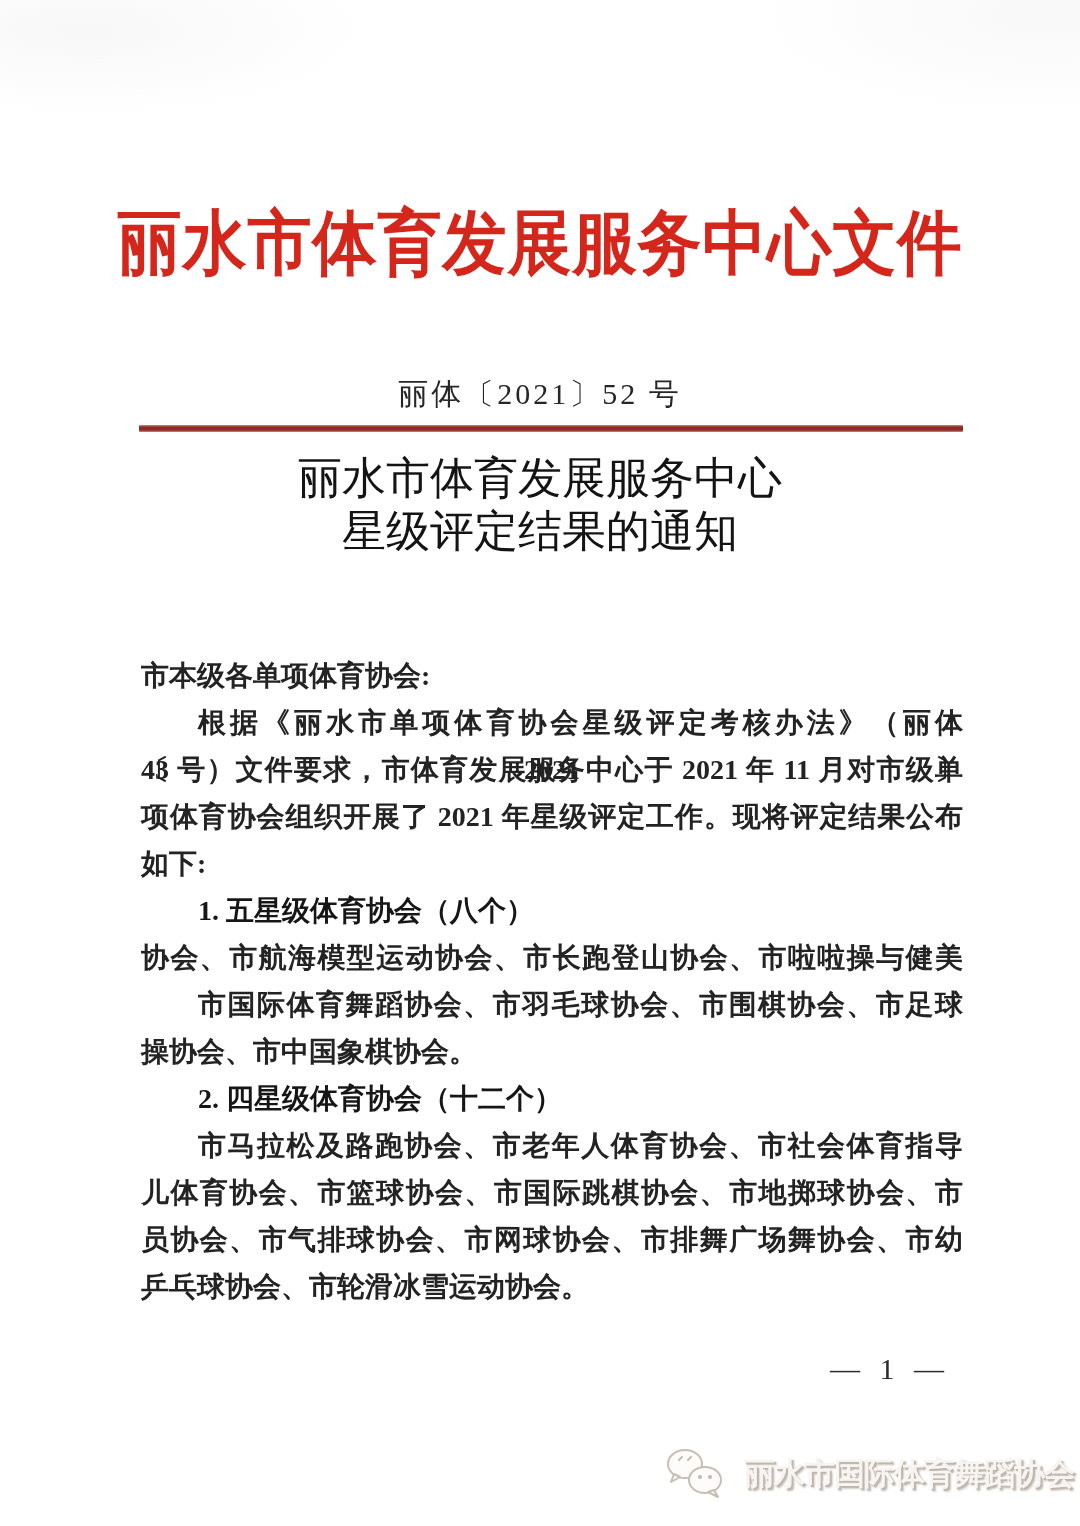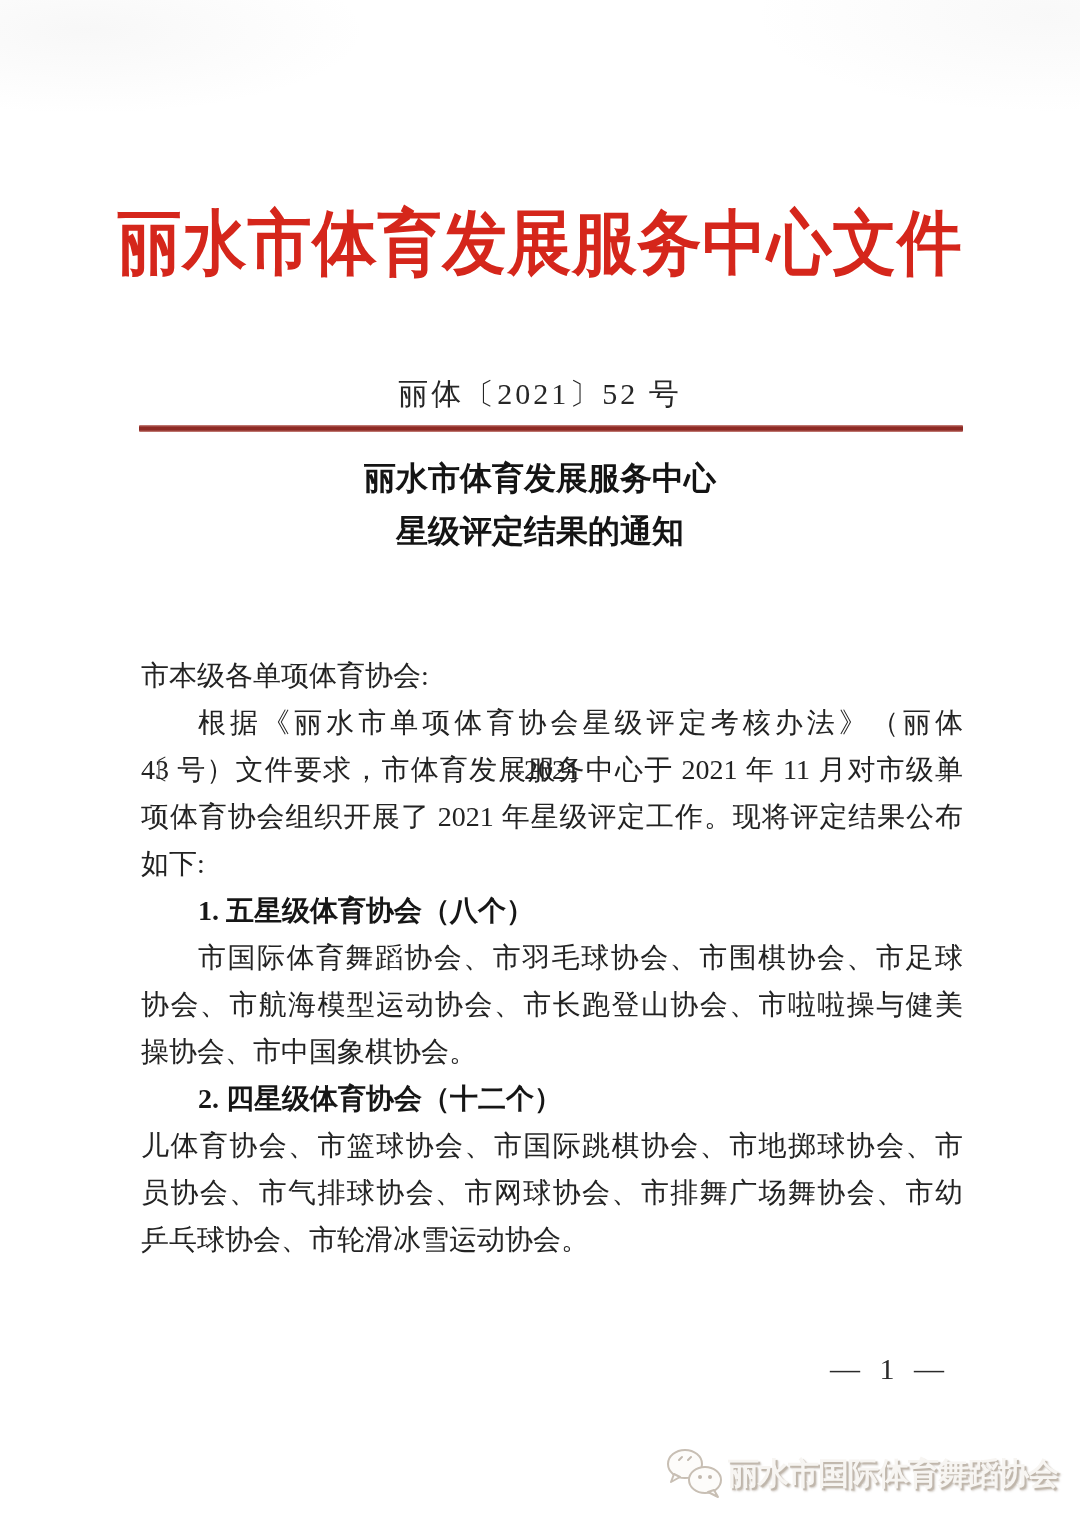--- a/index.html
+++ b/index.html
@@ -30,40 +30,40 @@
     font-size:30px;color:#262626;letter-spacing:3px;
   }
   .red-rule{
     position:absolute;top:425px;left:139px;width:824px;height:7px;
     background:linear-gradient(to bottom,#cc8a85,#8e2a24 30%,#8e2a24 72%,#cc8a85);
     border-radius:1px;
   }
   .doc-title{
     position:absolute;top:452px;left:100px;width:880px;
     text-align:center;
-    font-size:32px;font-weight:bold;line-height:53px;
+    font-size:44px;font-weight:normal;line-height:53px;
     color:#141414;
     letter-spacing:0px;
   }
   .body-text{
     position:absolute;top:652px;left:141px;width:822px;
     font-size:28px;line-height:47px;
     color:#232323;
   }
-  .line{height:47px;white-space:nowrap;}
+  .line{height:47px;white-space:nowrap;font-weight:bold;}
   .line.fill{white-space:normal;text-align:justify;text-align-last:justify;}
   .line.indent{text-indent:57px;}
   .line.bold{font-weight:bold;color:#161616;}
   .page-number{
     position:absolute;top:1352px;right:130px;
     font-size:30px;color:#2a2a2a;letter-spacing:6px;white-space:nowrap;
   }
   .watermark{
     position:absolute;top:1446px;left:664px;
-    display:flex;align-items:center;gap:0;font-family:Liberation Serif, serif;
+    display:flex;align-items:center;gap:16px;font-family:Liberation Serif, serif;
   }
   .watermark-text{
     font-size:31px;font-weight:bold;letter-spacing:-1px;
     color:#f7f5f2;
     text-shadow:2px 2px 1px #bfb6ab, 3px 3px 2px rgba(170,160,148,0.45);
     white-space:nowrap;
   }
   .wm-logo{display:block;}
 </style>
 </head>
@@ -82,24 +82,25 @@
     <div>星级评定结果的通知</div>
   </div>
 
   <div class="body-text">
       <div class="line">市本级各单项体育协会:</div>
       <div class="line indent fill">根据《丽水市单项体育协会星级评定考核办法》（丽体〔2021〕</div>
       <div class="line fill">43 号）文件要求，市体育发展服务中心于 2021 年 11 月对市级单</div>
       <div class="line fill">项体育协会组织开展了 2021 年星级评定工作。现将评定结果公布</div>
       <div class="line">如下:</div>
       <div class="line indent bold">1. 五星级体育协会（八个）</div>
+      <div class="line fill">协会、市航海模型运动协会、市长跑登山协会、市啦啦操与健美</div>
       <div class="line indent fill">市国际体育舞蹈协会、市羽毛球协会、市围棋协会、市足球</div>
-      <div class="line fill">协会、市航海模型运动协会、市长跑登山协会、市啦啦操与健美</div>
       <div class="line">操协会、市中国象棋协会。</div>
       <div class="line indent bold">2. 四星级体育协会（十二个）</div>
+      <div class="line indent fill">市马拉松及路跑协会、市老年人体育协会、市社会体育指导</div>
       <div class="line fill">儿体育协会、市篮球协会、市国际跳棋协会、市地掷球协会、市</div>
       <div class="line fill">员协会、市气排球协会、市网球协会、市排舞广场舞协会、市幼</div>
       <div class="line">乒乓球协会、市轮滑冰雪运动协会。</div>
     </div>
 
   <div class="page-number">— 1 —</div>
 
   <div class="watermark">
     <svg class="wm-logo" width="64" height="56" viewBox="0 0 64 56">
       <g fill="#fdfcfa" stroke="#c8bfb4" stroke-width="2">

